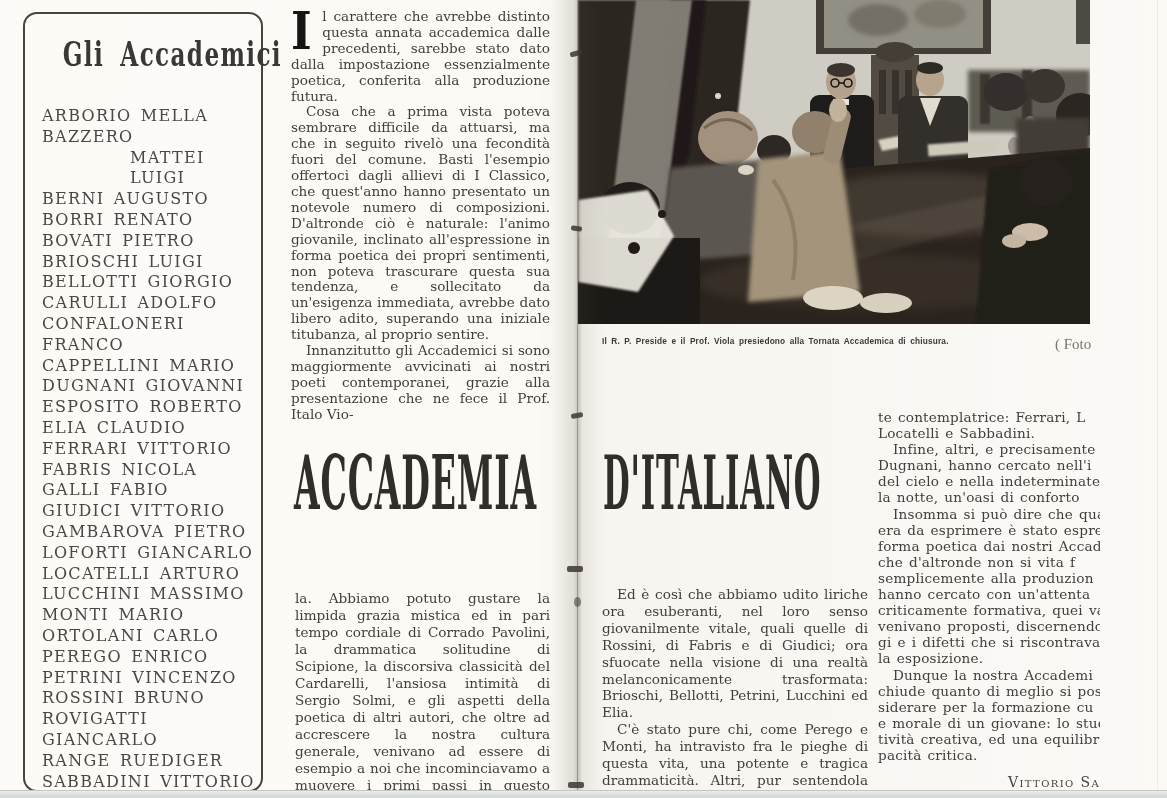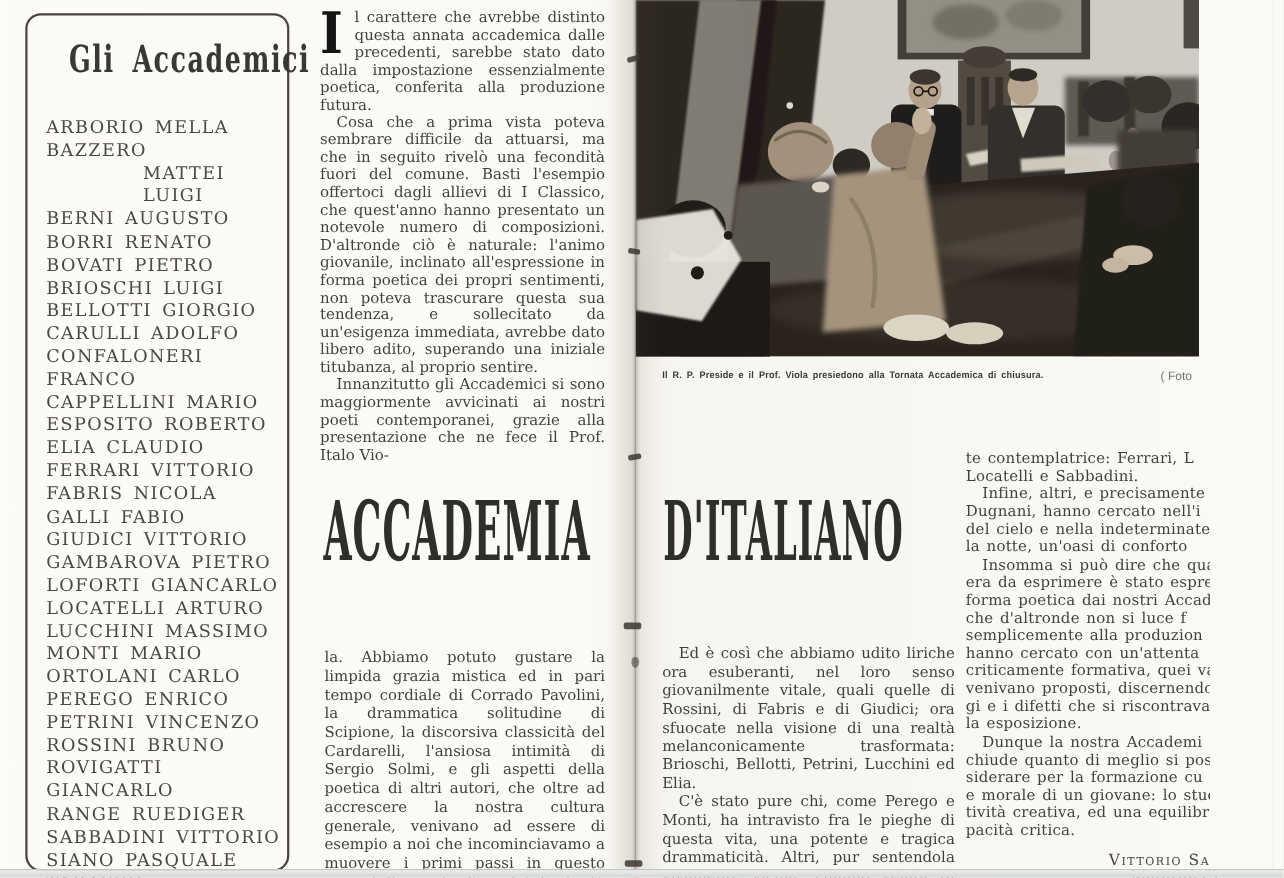--- a/index.html
+++ b/index.html
@@ -33,21 +33,21 @@
     color:#2f2e2b;white-space:nowrap;transform-origin:left top;letter-spacing:2px;}
   .hl-left{left:294px;transform:scaleX(.44);}
   .hl-right{left:603px;transform:scaleX(.41);}
   
   .photo{position:absolute;left:578px;top:0;width:512px;height:324px;}
   .photo svg{display:block;width:100%;height:100%;}
   .caption-row{position:absolute;left:578px;top:336px;width:512px;height:14px;
     font-family:"Liberation Sans",sans-serif;}
   .caption{position:absolute;left:24px;top:0;font-size:8.7px;font-weight:700;color:#3a3936;
     letter-spacing:.2px;word-spacing:2px;white-space:nowrap;transform:scaleX(.95);transform-origin:left top;}
-  .credit{position:absolute;left:477px;top:0;font-size:11px;color:#77756f;white-space:nowrap;}
+  .credit{position:absolute;left:477px;top:0;font-size:15px;color:#77756f;white-space:nowrap;font-family:Liberation Serif, serif;}
   
   .sig{position:absolute;left:1008px;top:774px;font-size:14px;color:#44423f;
     font-variant:small-caps;letter-spacing:1.4px;white-space:nowrap;}
   .sig2{position:absolute;left:1028px;top:789px;font-size:13.6px;color:#44423f;white-space:nowrap;}
   
   .fold{position:absolute;left:552px;top:0;width:52px;height:798px;z-index:5;pointer-events:none;
     background:linear-gradient(90deg,rgba(100,95,85,0) 0%,rgba(100,95,85,.14) 42%,rgba(70,65,55,.26) 50%,rgba(100,95,85,.08) 58%,rgba(100,95,85,0) 100%);}
   .fold-line{position:absolute;left:577px;top:0;width:1px;height:798px;background:rgba(70,64,56,.35);z-index:5;}
   .stitch{position:absolute;background:#3d382f;border-radius:2px;z-index:6;opacity:.85;}
   .bottom-band{position:absolute;left:0;top:790px;width:1167px;height:8px;z-index:7;
@@ -65,20 +65,21 @@
         <div class="line">ARBORIO MELLA BAZZERO</div>
         <div class="line indent">MATTEI LUIGI</div>
         <div class="line">BERNI AUGUSTO</div>
         <div class="line">BORRI RENATO</div>
         <div class="line">BOVATI PIETRO</div>
         <div class="line">BRIOSCHI LUIGI</div>
         <div class="line">BELLOTTI GIORGIO</div>
         <div class="line">CARULLI ADOLFO</div>
         <div class="line">CONFALONERI FRANCO</div>
         <div class="line">CAPPELLINI MARIO</div>
+        <div class="line">DUGNANI GIOVANNI</div>
         <div class="line">ESPOSITO ROBERTO</div>
         <div class="line">ELIA CLAUDIO</div>
         <div class="line">FERRARI VITTORIO</div>
         <div class="line">FABRIS NICOLA</div>
         <div class="line">GALLI FABIO</div>
         <div class="line">GIUDICI VITTORIO</div>
         <div class="line">GAMBAROVA PIETRO</div>
         <div class="line">LOFORTI GIANCARLO</div>
         <div class="line">LOCATELLI ARTURO</div>
         <div class="line">LUCCHINI MASSIMO</div>
@@ -222,21 +223,21 @@
     <div class="col4">
         <div class="line">te contemplatrice: Ferrari, L</div>
         <div class="line">Locatelli e Sabbadini.</div>
         <div class="line indent">Infine, altri, e precisamente S</div>
         <div class="line">Dugnani, hanno cercato nell'i</div>
         <div class="line">del cielo e nella indeterminatez</div>
         <div class="line">la notte, un'oasi di conforto</div>
         <div class="line indent">Insomma si può dire che qua</div>
         <div class="line">era da esprimere è stato espre</div>
         <div class="line">forma poetica dai nostri Accad</div>
-        <div class="line">che d'altronde non si luce f</div>
+        <div class="line">che d'altronde non si vita f</div>
         <div class="line">semplicemente alla produzion</div>
         <div class="line">hanno cercato con un'attenta</div>
         <div class="line">criticamente formativa, quei val</div>
         <div class="line">venivano proposti, discernendo</div>
         <div class="line">gi e i difetti che si riscontravan</div>
         <div class="line">la esposizione.</div>
         <div class="line indent">Dunque la nostra Accademi</div>
         <div class="line">chiude quanto di meglio si pos</div>
         <div class="line">siderare per la formazione cu</div>
         <div class="line">e morale di un giovane: lo stud</div>

